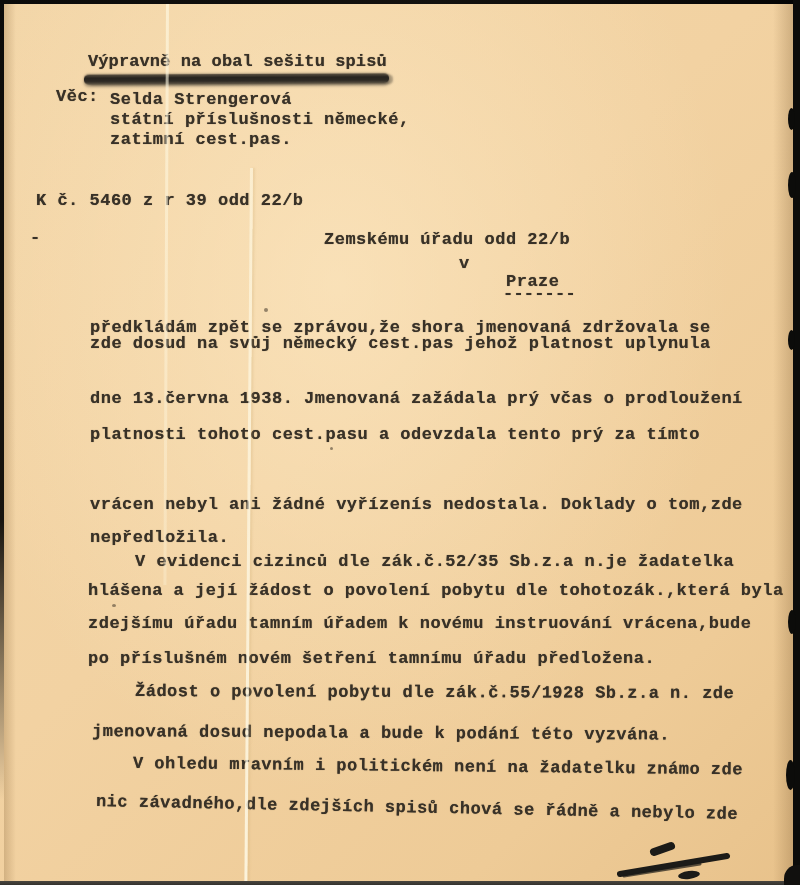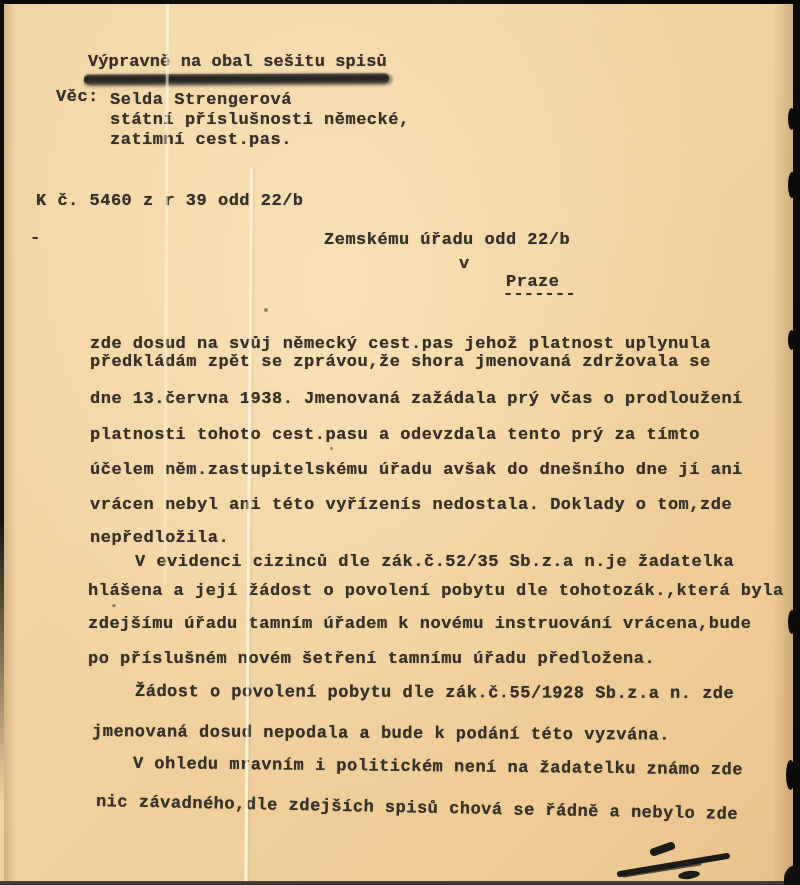--- a/index.html
+++ b/index.html
@@ -62,26 +62,25 @@
   <div class="t" style="left:110px; top:130px;">zatimní cest.pas.</div>
 
   <div class="t" style="left:36px; top:191px;">K č. 5460 z r 39 odd 22/b</div>
   <div class="t" style="left:30px; top:228px;">-</div>
 
   <div class="t" style="left:324px; top:230px;">Zemskému úřadu odd 22/b</div>
   <div class="t" style="left:459px; top:254px;">v</div>
   <div class="t" style="left:506px; top:272px;">Praze</div>
   <div class="t addr-dashes" style="left:503px; top:284px;">-------</div>
 
-  <div class="t" style="left:90px; top:318px;margin-top:34px;">předkládám zpět se zprávou,že shora jmenovaná zdržovala se</div>
+  <div class="t" style="left:90px; top:318px;">předkládám zpět se zprávou,že shora jmenovaná zdržovala se</div>
   <div class="t" style="left:90px; top:334px;">zde dosud na svůj německý cest.pas jehož platnost uplynula</div>
   <div class="t" style="left:90px; top:389px;text-align:right;">dne 13.června 1938. Jmenovaná zažádala prý včas o prodloužení</div>
   <div class="t" style="left:90px; top:425px;">platnosti tohoto cest.pasu a odevzdala tento prý za tímto</div>
-  <div class="t" style="left:90px; top:460px;">účelem něm.zastupitelskému úřadu avšak do dnešního dne jí ani</div>
-  <div class="t" style="left:90px; top:495px;">vrácen nebyl ani této vyřízenís nedostala. Doklady o tom,zde</div>
+  <div class="t" style="left:90px; top:495px;">vrácen nebyl ani žádné vyřízenís nedostala. Doklady o tom,zde</div>
   <div class="t" style="left:90px; top:528px;">nepředložila.</div>
   <div class="t" style="left:135px; top:552px;">V evidenci cizinců dle zák.č.52/35 Sb.z.a n.je žadatelka</div>
   <div class="t" style="left:88px; top:581px;">hlášena a její žádost o povolení pobytu dle tohotozák.,která byla</div>
   <div class="t" style="left:88px; top:614px;">zdejšímu úřadu tamním úřadem k novému instruování vrácena,bude</div>
   <div class="t" style="left:88px; top:649px;">po příslušném novém šetření tamnímu úřadu předložena.</div>
   <div class="t" style="left:135px; top:682px; transform:rotate(0.2deg); transform-origin:left center;">Žádost o povolení pobytu dle zák.č.55/1928 Sb.z.a n. zde</div>
   <div class="t" style="left:92px; top:722px; transform:rotate(0.35deg); transform-origin:left center;">jmenovaná dosud nepodala a bude k podání této vyzvána.</div>
   <div class="t" style="left:133px; top:754px; transform:rotate(0.6deg); transform-origin:left center;">V ohledu mravním i politickém není na žadatelku známo zde</div>
   <div class="t" style="left:96px; top:792px; transform:rotate(1.15deg); transform-origin:left center;">nic závadného,dle zdejších spisů chová se řádně a nebylo zde</div>
 

